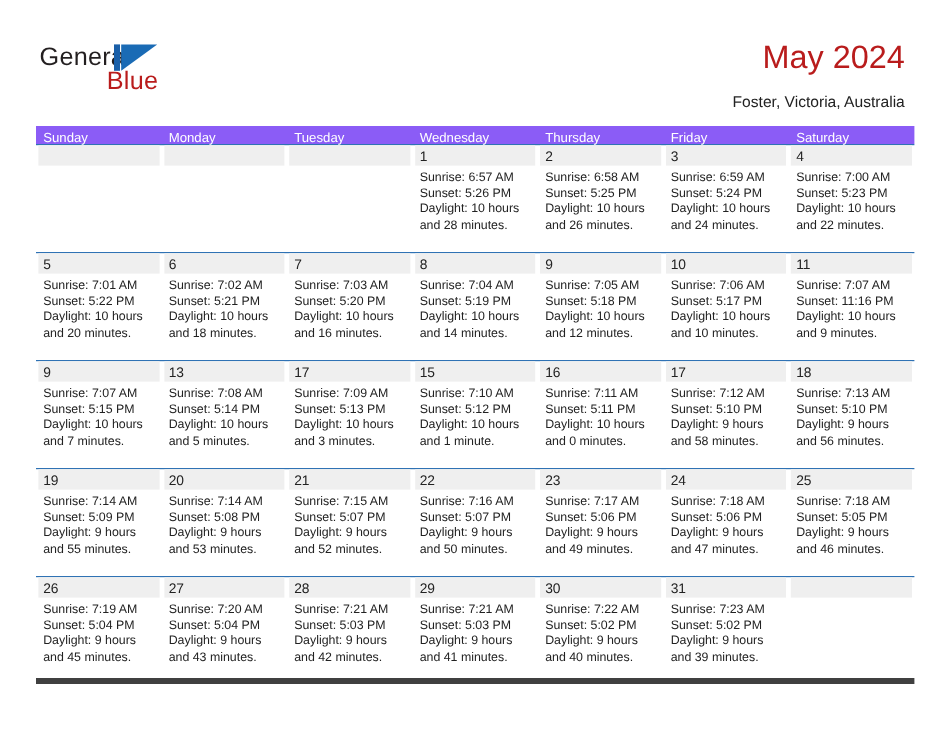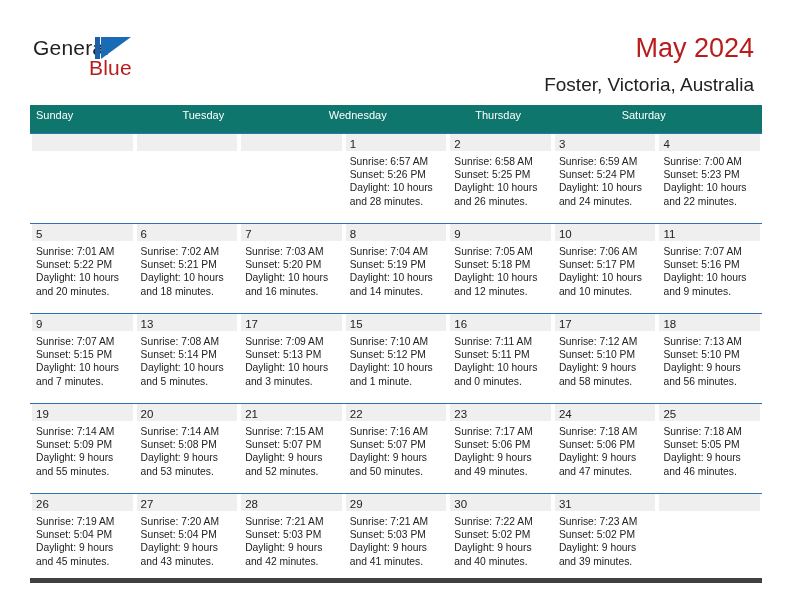--- a/index.html
+++ b/index.html
@@ -86,39 +86,39 @@
     font-size: 27px;
     color: #b91c1c;
     text-align: right;
     line-height: 32px;
     white-space: nowrap;
   }
   .subtitle {
     position: absolute;
     right: 38px;
     top: 76px;
-    font-size: 19px;
+    font-size: 13px;
     color: #222222;
     text-align: right;
     line-height: 18px;
     white-space: nowrap;
   }
 
   
   .calendar {
     position: absolute;
     left: 30px;
     top: 105px;
     width: 732px;
   }
   .weekday-row {
     display: flex;
     width: 732px;
-    height: 28px;
-    background: #0f766e;
+    height: 15px;
+    background: #8b5cf6;
   }
   .weekday {
     flex: 1 1 0;
     color: #ffffff;
     font-size: 11px;
     line-height: 20px;
     padding-left: 6px;
     box-sizing: border-box;
     white-space: nowrap;
   }
@@ -181,23 +181,25 @@
     </div>
 
     <div class="title">May 2024</div>
     <div class="subtitle">Foster, Victoria, Australia</div>
   </div>
 
   <div class="calendar">
 
     <div class="weekday-row">
       <div class="weekday">Sunday</div>
+      <div class="weekday">Monday</div>
       <div class="weekday">Tuesday</div>
       <div class="weekday">Wednesday</div>
       <div class="weekday">Thursday</div>
+      <div class="weekday">Friday</div>
       <div class="weekday">Saturday</div>
     </div>
 
     <div class="week">
       <div class="daycell">
         <div class="daynum-band"><span class="daynum"></span></div>
         <div class="details">
           <div></div>
           <div></div>
           <div></div>
@@ -312,21 +314,21 @@
           <div>Sunrise: 7:06 AM</div>
           <div>Sunset: 5:17 PM</div>
           <div>Daylight: 10 hours</div>
           <div>and 10 minutes.</div>
         </div>
       </div>
       <div class="daycell">
         <div class="daynum-band"><span class="daynum">11</span></div>
         <div class="details">
           <div>Sunrise: 7:07 AM</div>
-          <div>Sunset: 5:16 PM</div>
+          <div>Sunset: 11:16 PM</div>
           <div>Daylight: 10 hours</div>
           <div>and 9 minutes.</div>
         </div>
       </div>
     </div>
 
     <div class="week">
       <div class="daycell">
         <div class="daynum-band"><span class="daynum">9</span></div>
         <div class="details">

